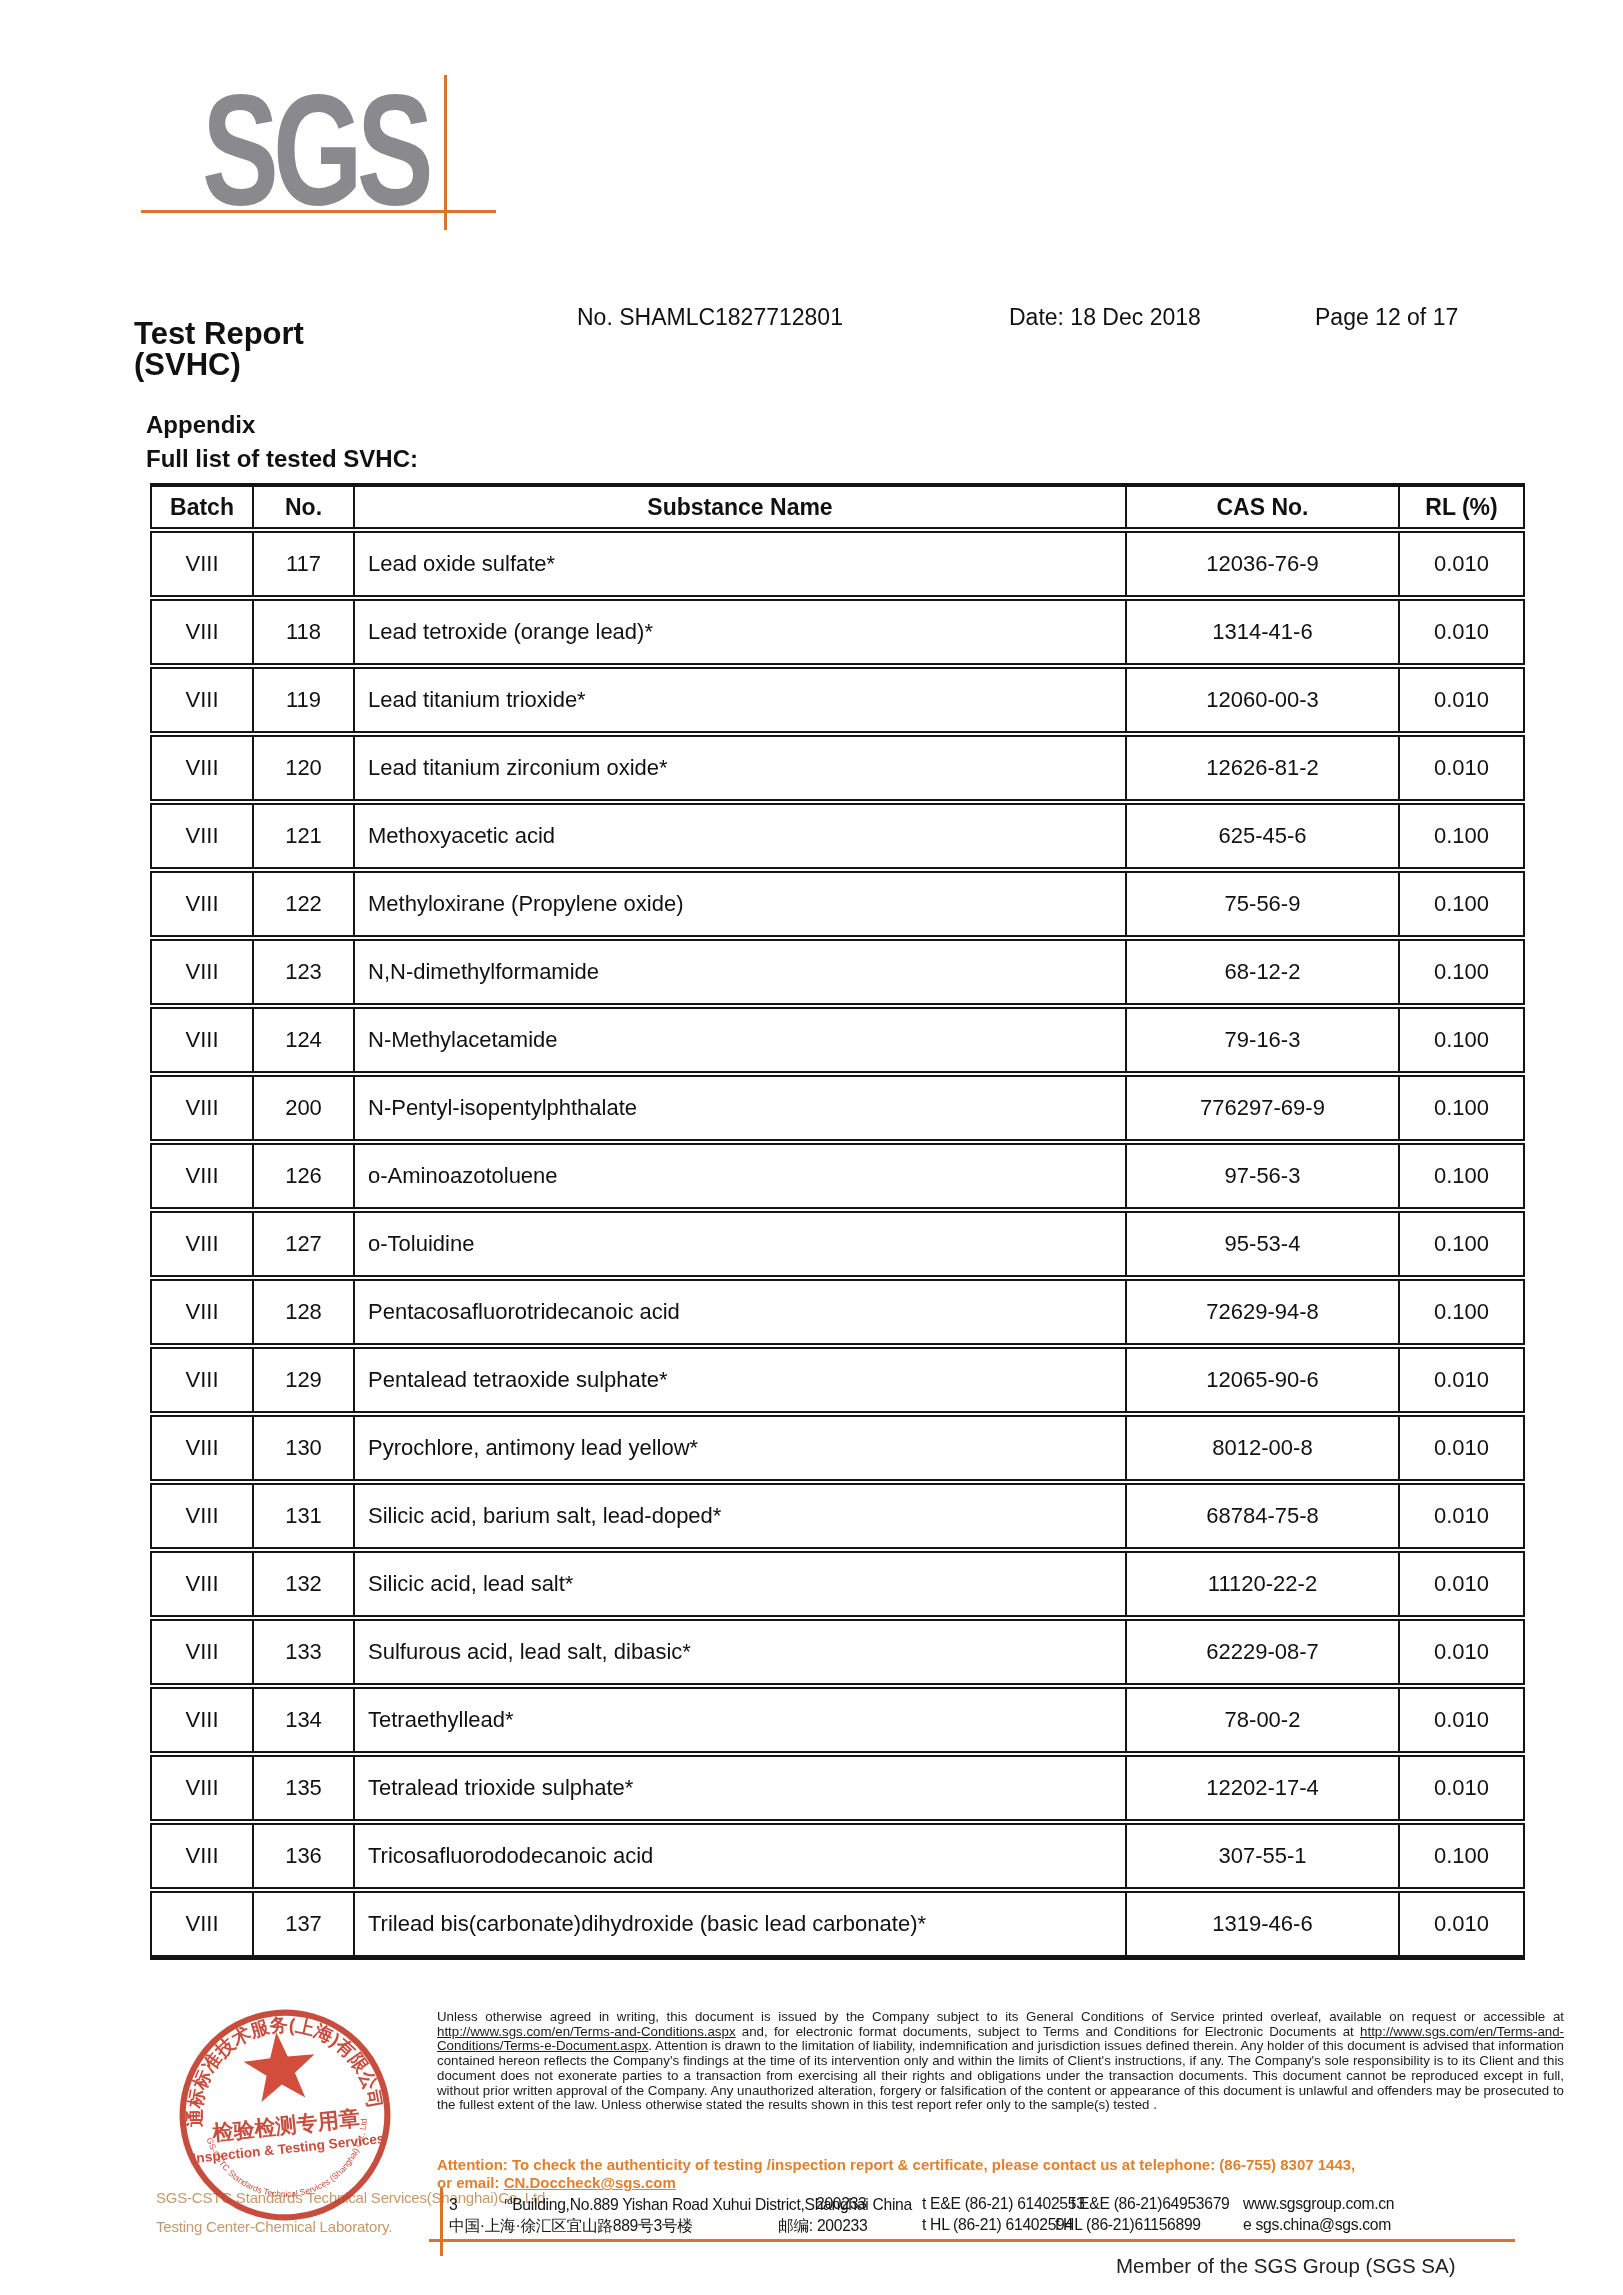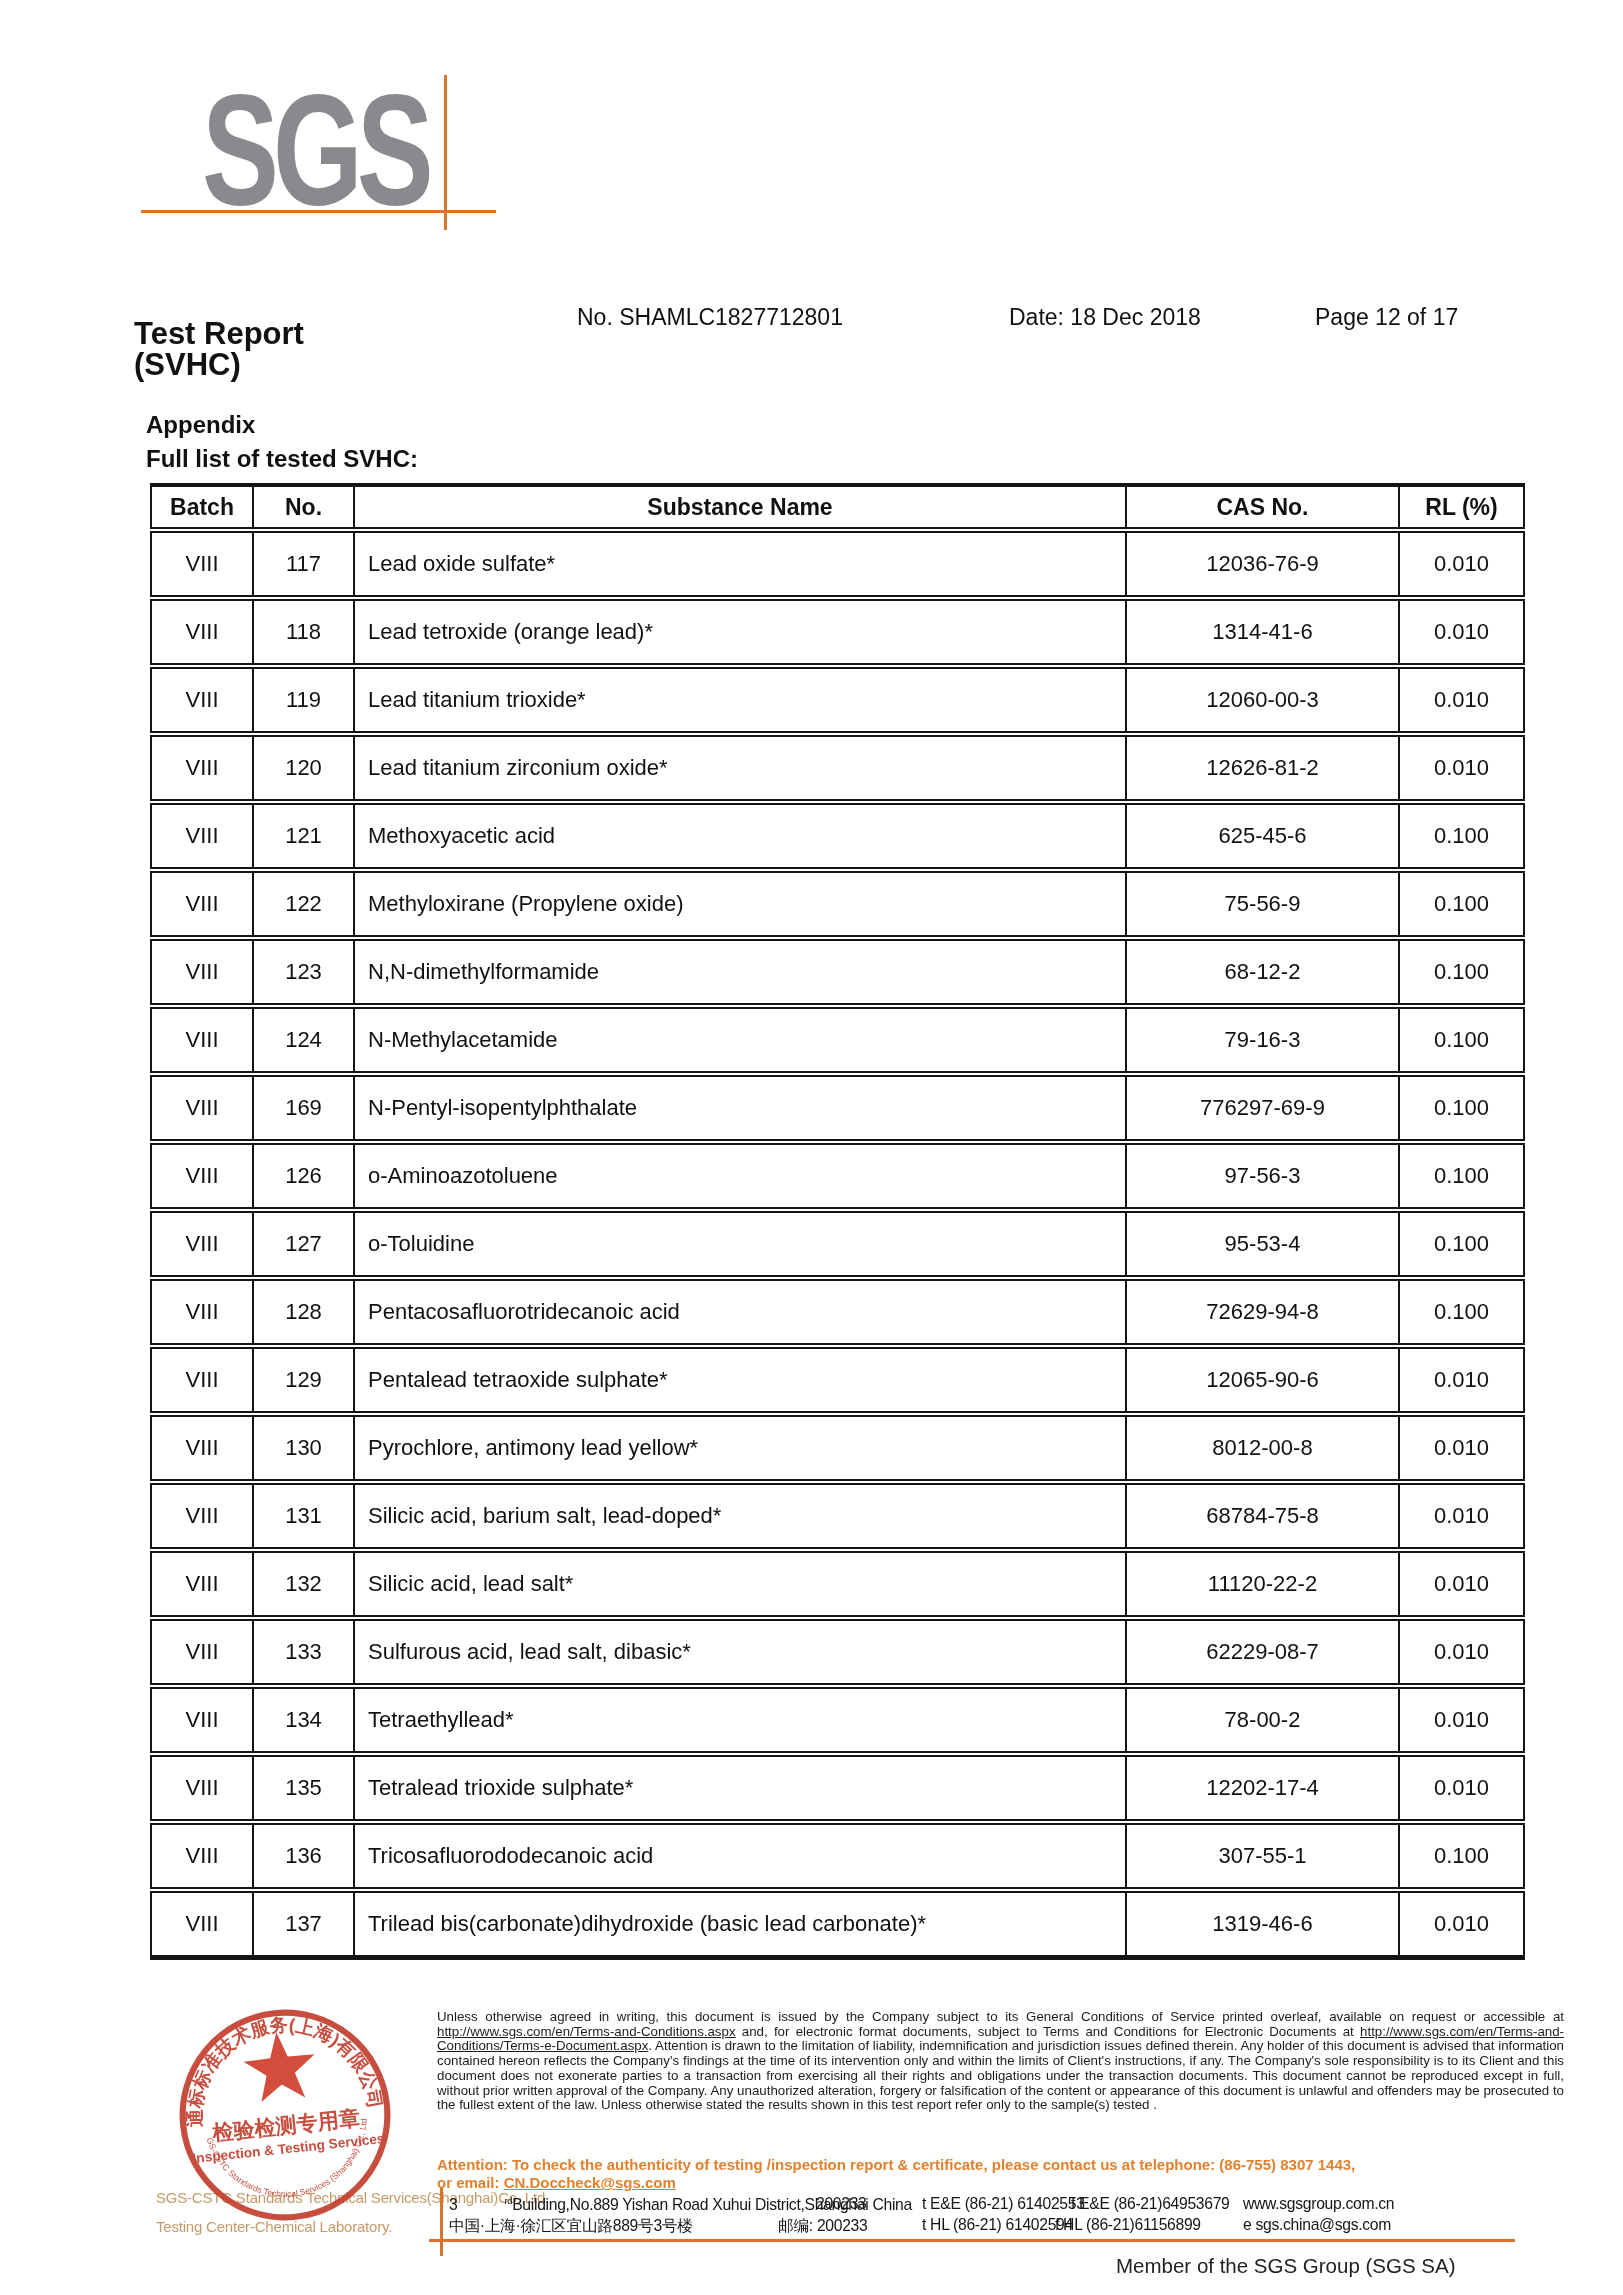--- a/index.html
+++ b/index.html
@@ -142,21 +142,21 @@
         </tr>
         <tr>
           <td class="c">VIII</td>
           <td class="c">124</td>
           <td class="name">N-Methylacetamide</td>
           <td class="c">79-16-3</td>
           <td class="c">0.100</td>
         </tr>
         <tr>
           <td class="c">VIII</td>
-          <td class="c">169</td>
+          <td class="c">200</td>
           <td class="name">N-Pentyl-isopentylphthalate</td>
           <td class="c">776297-69-9</td>
           <td class="c">0.100</td>
         </tr>
         <tr>
           <td class="c">VIII</td>
           <td class="c">126</td>
           <td class="name">o-Aminoazotoluene</td>
           <td class="c">97-56-3</td>
           <td class="c">0.100</td>

